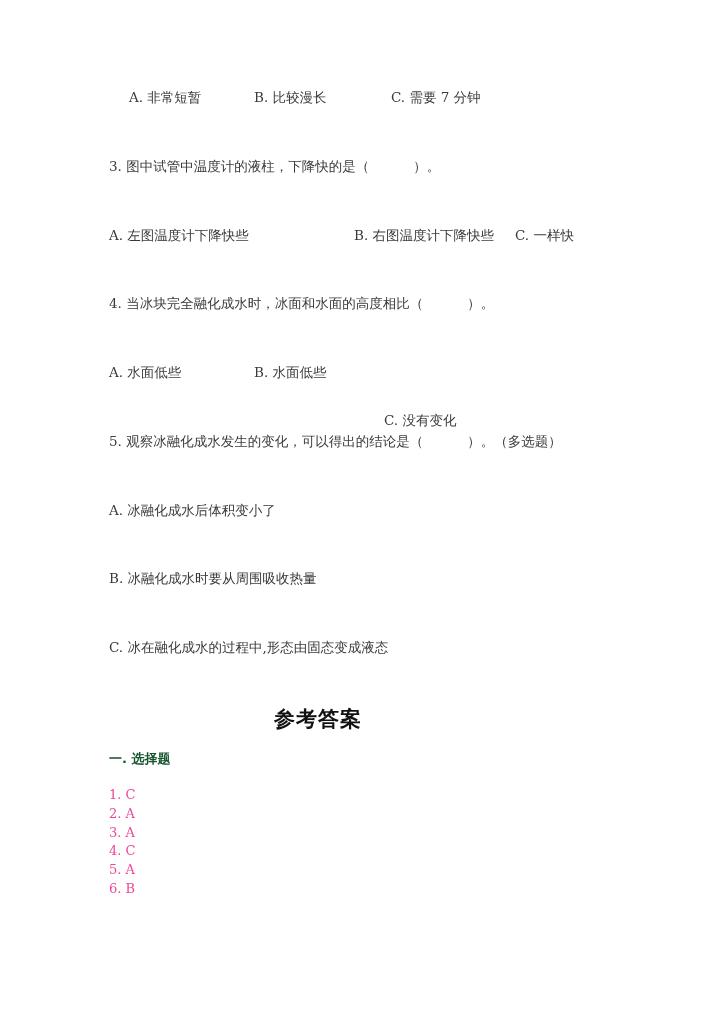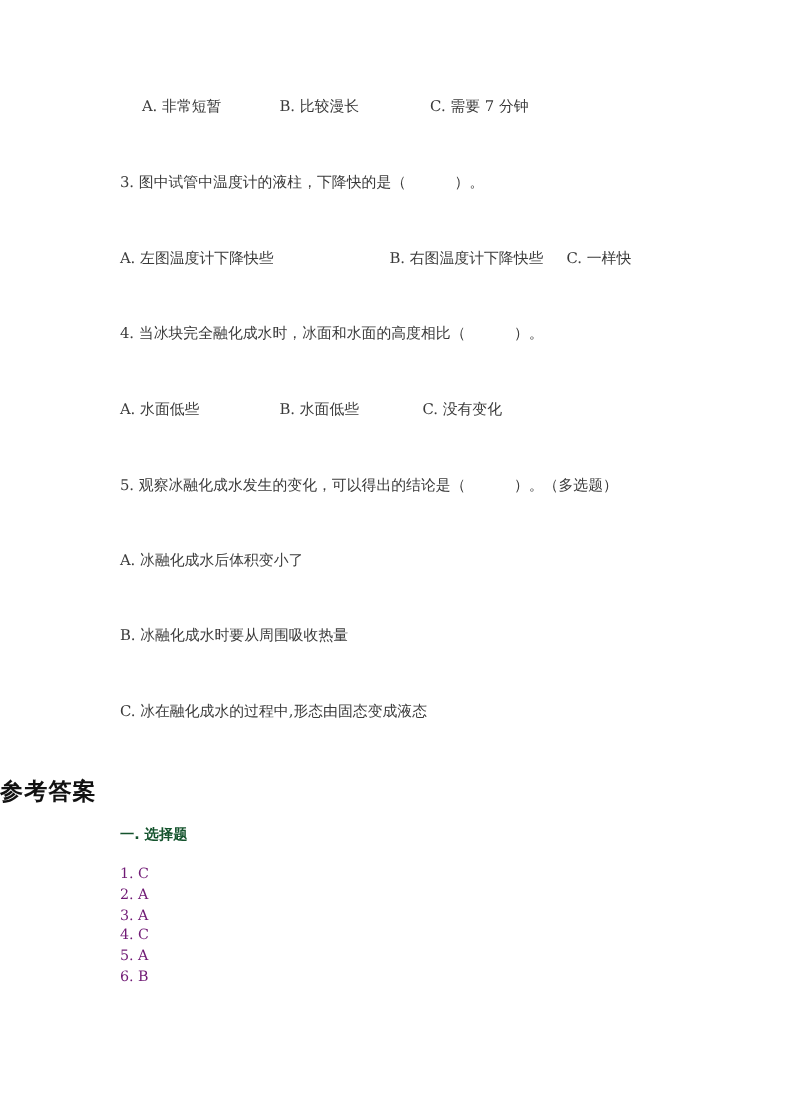--- a/index.html
+++ b/index.html
@@ -28,20 +28,21 @@
     }
     .blank {
       display: inline-block;
       width: 44px;
     }
     .title {
       position: absolute;
       left: 0;
       width: 636px;
       top: 705px;
+      text-align: center;
       font-family: "DejaVu Sans", "Liberation Sans", sans-serif;
       font-weight: bold;
       font-size: 21px;
       color: #111111;
       letter-spacing: 1px;
     }
     .section-head {
       position: absolute;
       left: 109px;
       top: 750px;
@@ -49,21 +50,21 @@
       font-weight: bold;
       font-size: 13px;
       color: #14532d;
     }
     .answers {
       position: absolute;
       left: 109px;
       top: 786px;
       font-size: 13px;
       line-height: 18.8px;
-      color: #701a75;
+      color: #ec4899;
     }
     .answers div { white-space: nowrap; }
   </style>
 </head>
 <body>
 
 <div class="line" style="top:88px;">
   <span class="opt" style="left:0;margin-left:20px;">A. 非常短暂</span>
   <span class="opt" style="left:145px;">B. 比较漫长</span>
   <span class="opt" style="left:282px;">C. 需要 7 分钟</span>
@@ -77,21 +78,21 @@
   <span class="opt" style="left:217px;margin-left:28px;">B. 右图温度计下降快些</span>
   <span class="opt" style="left:406px;">C. 一样快</span>
 </div>
 
 <div class="line" style="top:294px;">
   <span>4. 当冰块完全融化成水时，冰面和水面的高度相比（</span><span class="blank"></span><span>）。</span>
 </div>
 <div class="line" style="top:363px;">
   <span class="opt" style="left:0;">A. 水面低些</span>
   <span class="opt" style="left:145px;">B. 水面低些</span>
-  <span class="opt" style="left:275px;">C. 没有变化</span>
+  <span class="opt" style="left:275px;margin-top:48px;">C. 没有变化</span>
 </div>
 
 <div class="line" style="top:432px;">
   <span>5. 观察冰融化成水发生的变化，可以得出的结论是（</span><span class="blank"></span><span>）。（多选题）</span>
 </div>
 <div class="line" style="top:501px;">A. 冰融化成水后体积变小了</div>
 <div class="line" style="top:569px;">B. 冰融化成水时要从周围吸收热量</div>
 <div class="line" style="top:638px;">C. 冰在融化成水的过程中,形态由固态变成液态</div>
 
 <div class="title">参考答案</div>

